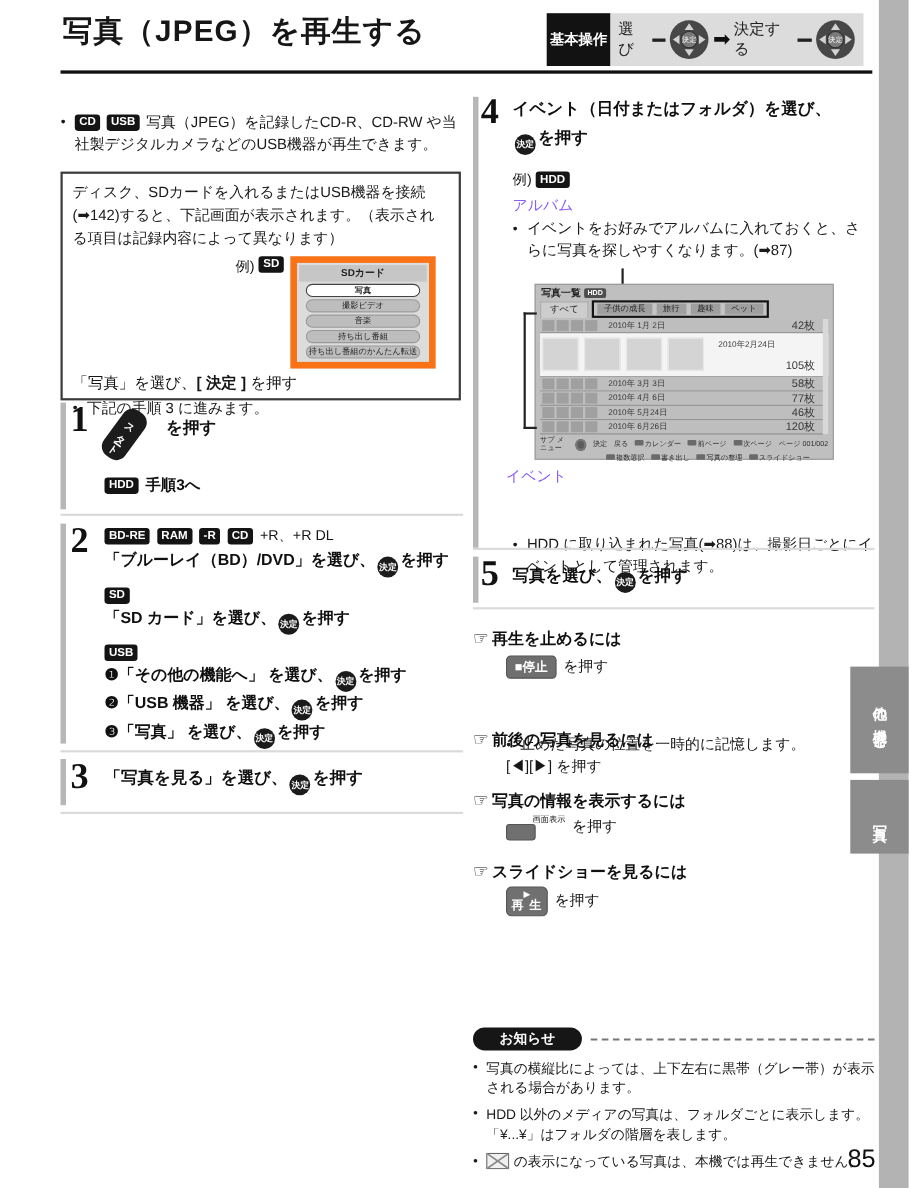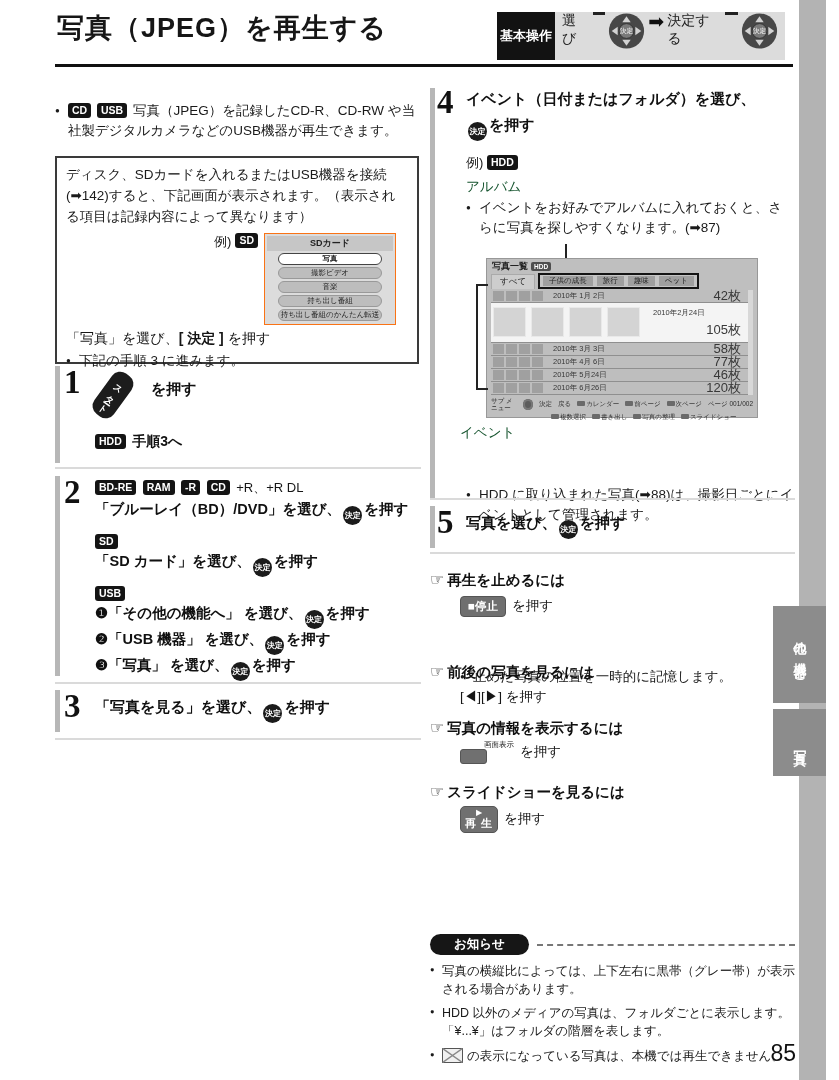--- a/index.html
+++ b/index.html
@@ -5,75 +5,75 @@
   * { box-sizing: border-box; margin: 0; padding: 0; }
   body { font-family: "Liberation Sans", sans-serif; background: #fff; }
   .page { position: relative; width: 839px; height: 1080px; background: #fff; color: #161616; overflow: hidden; }
   .abs { position: absolute; }
 
   
   .title { font-size: 27px; font-weight: bold; letter-spacing: 1px; }
   .title-rule { background: #101010; }
   .nav { display: flex; height: 48px; border-radius: 20px; }
   .nav-label { width: 58px; background: #121212; color: #fff; font-size: 13px; font-weight: bold; display: flex; align-items: center; justify-content: center; }
-  .nav-body { flex: 1; background: #dcdcdc; display: flex; gap: 3px; padding: 0 7px; font-size: 14px; color: #222; }
+  .nav-body { flex: 1; background: #dcdcdc; display: flex; align-items: center; gap: 3px; padding: 0 7px; font-size: 14px; color: #222; }
   .nav-dash { width: 13px; height: 3px; background: #222; }
   .nav-arrow { font-size: 19px; color: #101010; line-height: 1; }
 
   
   .badge { display: inline-block; background: #141414; color: #fff; font-weight: bold; font-size: 10.5px; line-height: 15px; padding: 0 4px; border-radius: 3px; vertical-align: 1px; margin-right: 2px; }
   .ok-btn { display: inline-block; min-width: 19px; height: 19px; border-radius: 10px; background: #1b1b1b; color: #fff; font-size: 8px; font-weight: bold; line-height: 19px; text-align: center; padding: 0 1px; vertical-align: -4px; margin: 0 2px; }
   .stepnum { font-family: "Liberation Serif", serif; font-size: 33px; font-weight: bold; line-height: 1; color: #111; }
   .vbar { position: absolute; width: 5px; background: #b7b7b7; }
   .divider { position: absolute; height: 2px; background: #dadada; }
   .stephead { font-weight: bold; font-size: 14.5px; color: #101010; }
   .bodytext { font-size: 13.5px; line-height: 1.55; color: #1a1a1a; }
   .note-item { position: relative; padding-left: 13px; font-size: 13.5px; line-height: 1.5; color: #1a1a1a; }
   .note-item::before { content: "●"; position: absolute; left: 0; top: 4px; font-size: 8px; }
 
   
   .infobox { border: 2px solid #3a3a3a; padding: 7px 9px; }
   .ib-example { display: flex; justify-content: flex-end; align-items: flex-start; gap: 4px; margin: 5px 12px 5px 0; }
   .ib-ex-label { font-size: 13px; }
-  .sd-screen { width: 132px; background: #dcdcdc; border: 1px solid #f97316; padding: 2px 2px 3px; }
+  .sd-screen { width: 132px; background: #dcdcdc; border: 6px solid #f97316; padding: 2px 2px 3px; }
   .sd-title { font-size: 9px; font-weight: bold; text-align: center; background: #c6c6c6; padding: 1px 0; color: #222; }
   .sd-item { width: 104px; margin: 2px auto 0; font-size: 7.5px; text-align: center; background: #bdbdbd; border: 1px solid #999; border-radius: 7px; color: #222; line-height: 10px; }
   .sd-item.selected { background: #fff; border: 1.5px solid #444; font-weight: bold; }
 
   
   .btn-start { position: absolute; width: 24px; height: 50px; background: #1c1c1c; border-radius: 10px; transform: rotate(36deg); color: #fff; font-size: 9px; font-weight: bold; writing-mode: vertical-rl; text-align: center; line-height: 24px; letter-spacing: 1px; }
 
   
   .photo-screen { width: 272px; height: 160px; background: #bfbfbf; border: 1px solid #989898; }
   .ps-title { height: 13px; display: flex; align-items: center; gap: 3px; padding: 2px 5px 0; font-size: 9px; font-weight: bold; color: #222; }
   .ps-chip { background: #4e4e4e; color: #fff; font-size: 6.5px; line-height: 9px; padding: 0 3px; border-radius: 2px; font-weight: bold; }
   .ps-tabs { display: flex; align-items: flex-end; height: 17px; padding: 0 4px; gap: 3px; }
   .ps-tab-all { font-size: 8.5px; background: #cdcdcd; padding: 1px 8px; color: #222; border: 1px solid #aaa; border-bottom: none; }
   .ps-tabgroup { display: flex; gap: 4px; border: 2px solid #141414; padding: 1px 3px; background: #c4c4c4; }
   .ps-tab { font-size: 7.5px; background: #9f9f9f; color: #242424; padding: 0 6px; line-height: 10px; }
   .ps-rows { position: relative; margin: 1px 4px 0; }
   .ps-row { position: relative; display: flex; align-items: center; height: 13px; background: #bebebe; border-bottom: 1px solid #8f8f8f; padding-left: 2px; gap: 2px; }
   .ps-row .ps-date { font-size: 7.5px; color: #383838; margin-left: 8px; }
-  .ps-row .ps-count { position: absolute; right: 12px; font-size: 13px; color: #383838; }
+  .ps-row .ps-count { position: absolute; right: 12px; font-size: 10px; color: #383838; }
   .ps-row.selected { height: 40px; background: #f4f4f4; align-items: flex-start; padding-top: 4px; }
   .ps-row.selected .ps-date { position: absolute; left: 162px; top: 5px; margin: 0; }
   .ps-row.selected .ps-count { top: auto; bottom: 3px; }
   .thumb { width: 11px; height: 10px; background: #a0a0a0; }
   .ps-row.selected .thumb { width: 33px; height: 30px; background: #d4d4d4; border: 1px solid #e9e9e9; margin-right: 3px; }
   .ps-scroll { position: absolute; right: 0; top: 0; bottom: 0; width: 5px; background: #d8d8d8; }
   .ps-footer { padding: 2px 4px 0; font-size: 6.5px; color: #2e2e2e; line-height: 10px; }
   .ps-f-row { display: flex; align-items: center; gap: 6px; white-space: nowrap; }
   .key-sq { display: inline-block; width: 8px; height: 5px; background: #6a6a6a; border-radius: 1px; margin-right: 1px; }
   .dpad-mini { display: inline-block; width: 11px; height: 11px; border-radius: 50%; background: #5c5c5c; box-shadow: inset 0 0 0 2px #777; }
   .ps-submenu { display: inline-block; width: 28px; line-height: 1.15; white-space: normal; }
 
   
   .callout-line { border-left: 2px solid #222; }
   .callout-bracket { border-left: 2px solid #222; border-top: 2px solid #222; border-bottom: 2px solid #222; }
-  .callout-label { font-size: 13.5px; color: #14532d; }
+  .callout-label { font-size: 13.5px; color: #8b5cf6; }
 
   
   .howto-title { font-weight: bold; font-size: 14.5px; color: #101010; }
   .pointer { font-size: 16px; margin-right: 3px; font-weight: normal; }
   .press-label { font-size: 13.5px; }
   .btn-stop { display: inline-block; background: #6f6f6f; color: #fff; font-size: 11.5px; font-weight: bold; border-radius: 4px; padding: 2px 7px; border: 1px solid #555; margin-right: 6px; }
   .btn-play { display: inline-block; width: 38px; background: #707070; border: 1px solid #555; border-radius: 5px; color: #fff; text-align: center; padding: 1px 0 2px; margin-right: 6px; vertical-align: middle; }
   .btn-play .pi { display: block; font-size: 8px; line-height: 9px; }
   .btn-play .pl { display: block; font-size: 11px; font-weight: bold; line-height: 13px; letter-spacing: 1px; }
   .disp-wrap { display: inline-block; vertical-align: middle; margin-right: 6px; }

